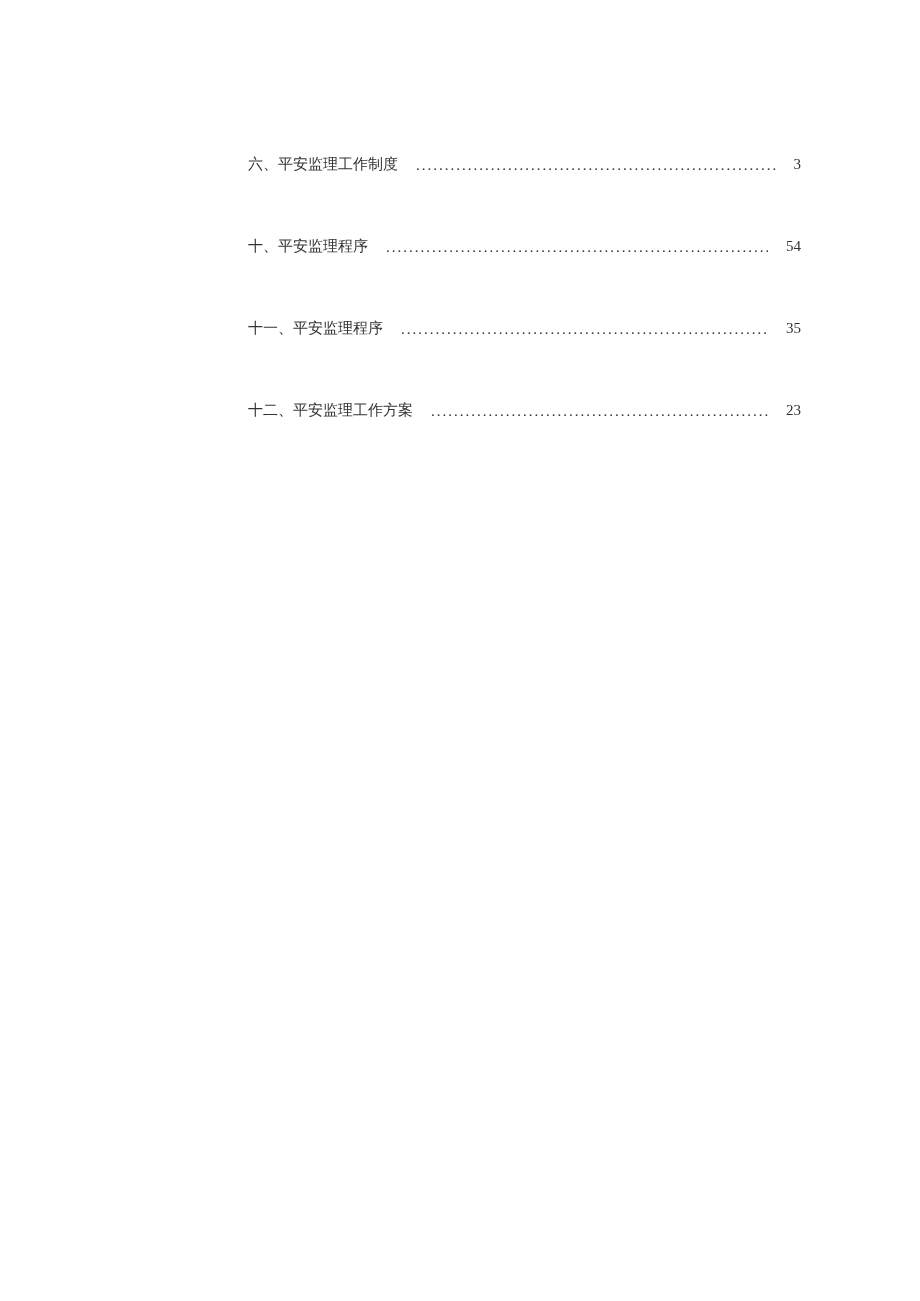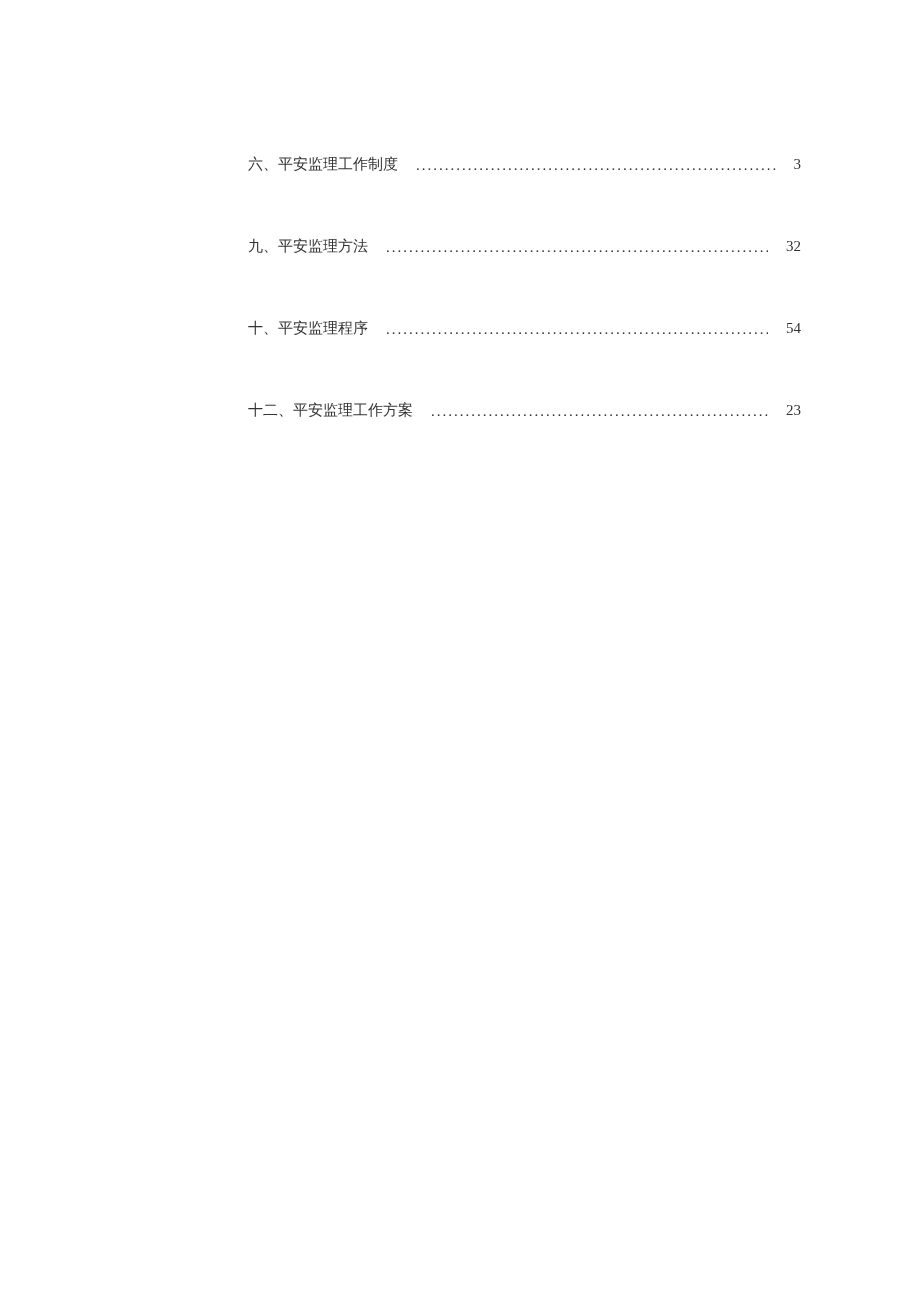--- a/index.html
+++ b/index.html
@@ -51,27 +51,27 @@
 </head>
 <body>
 
 <div class="toc-container">
   <div class="toc-entry">
     <span class="toc-title">六、平安监理工作制度</span>
     <span class="toc-dots"></span>
     <span class="toc-page">3</span>
   </div>
   <div class="toc-entry">
-    <span class="toc-title">九、平安监理方法</span>
-    <span class="toc-dots"></span>
-    <span class="toc-page">32</span>
-  </div>
-  <div class="toc-entry">
     <span class="toc-title">十、平安监理程序</span>
     <span class="toc-dots"></span>
     <span class="toc-page">54</span>
+  </div>
+  <div class="toc-entry">
+    <span class="toc-title">十一、平安监理程序</span>
+    <span class="toc-dots"></span>
+    <span class="toc-page">35</span>
   </div>
   <div class="toc-entry">
     <span class="toc-title">十二、平安监理工作方案</span>
     <span class="toc-dots"></span>
     <span class="toc-page">23</span>
   </div>
 </div>
 
 </body></html>

